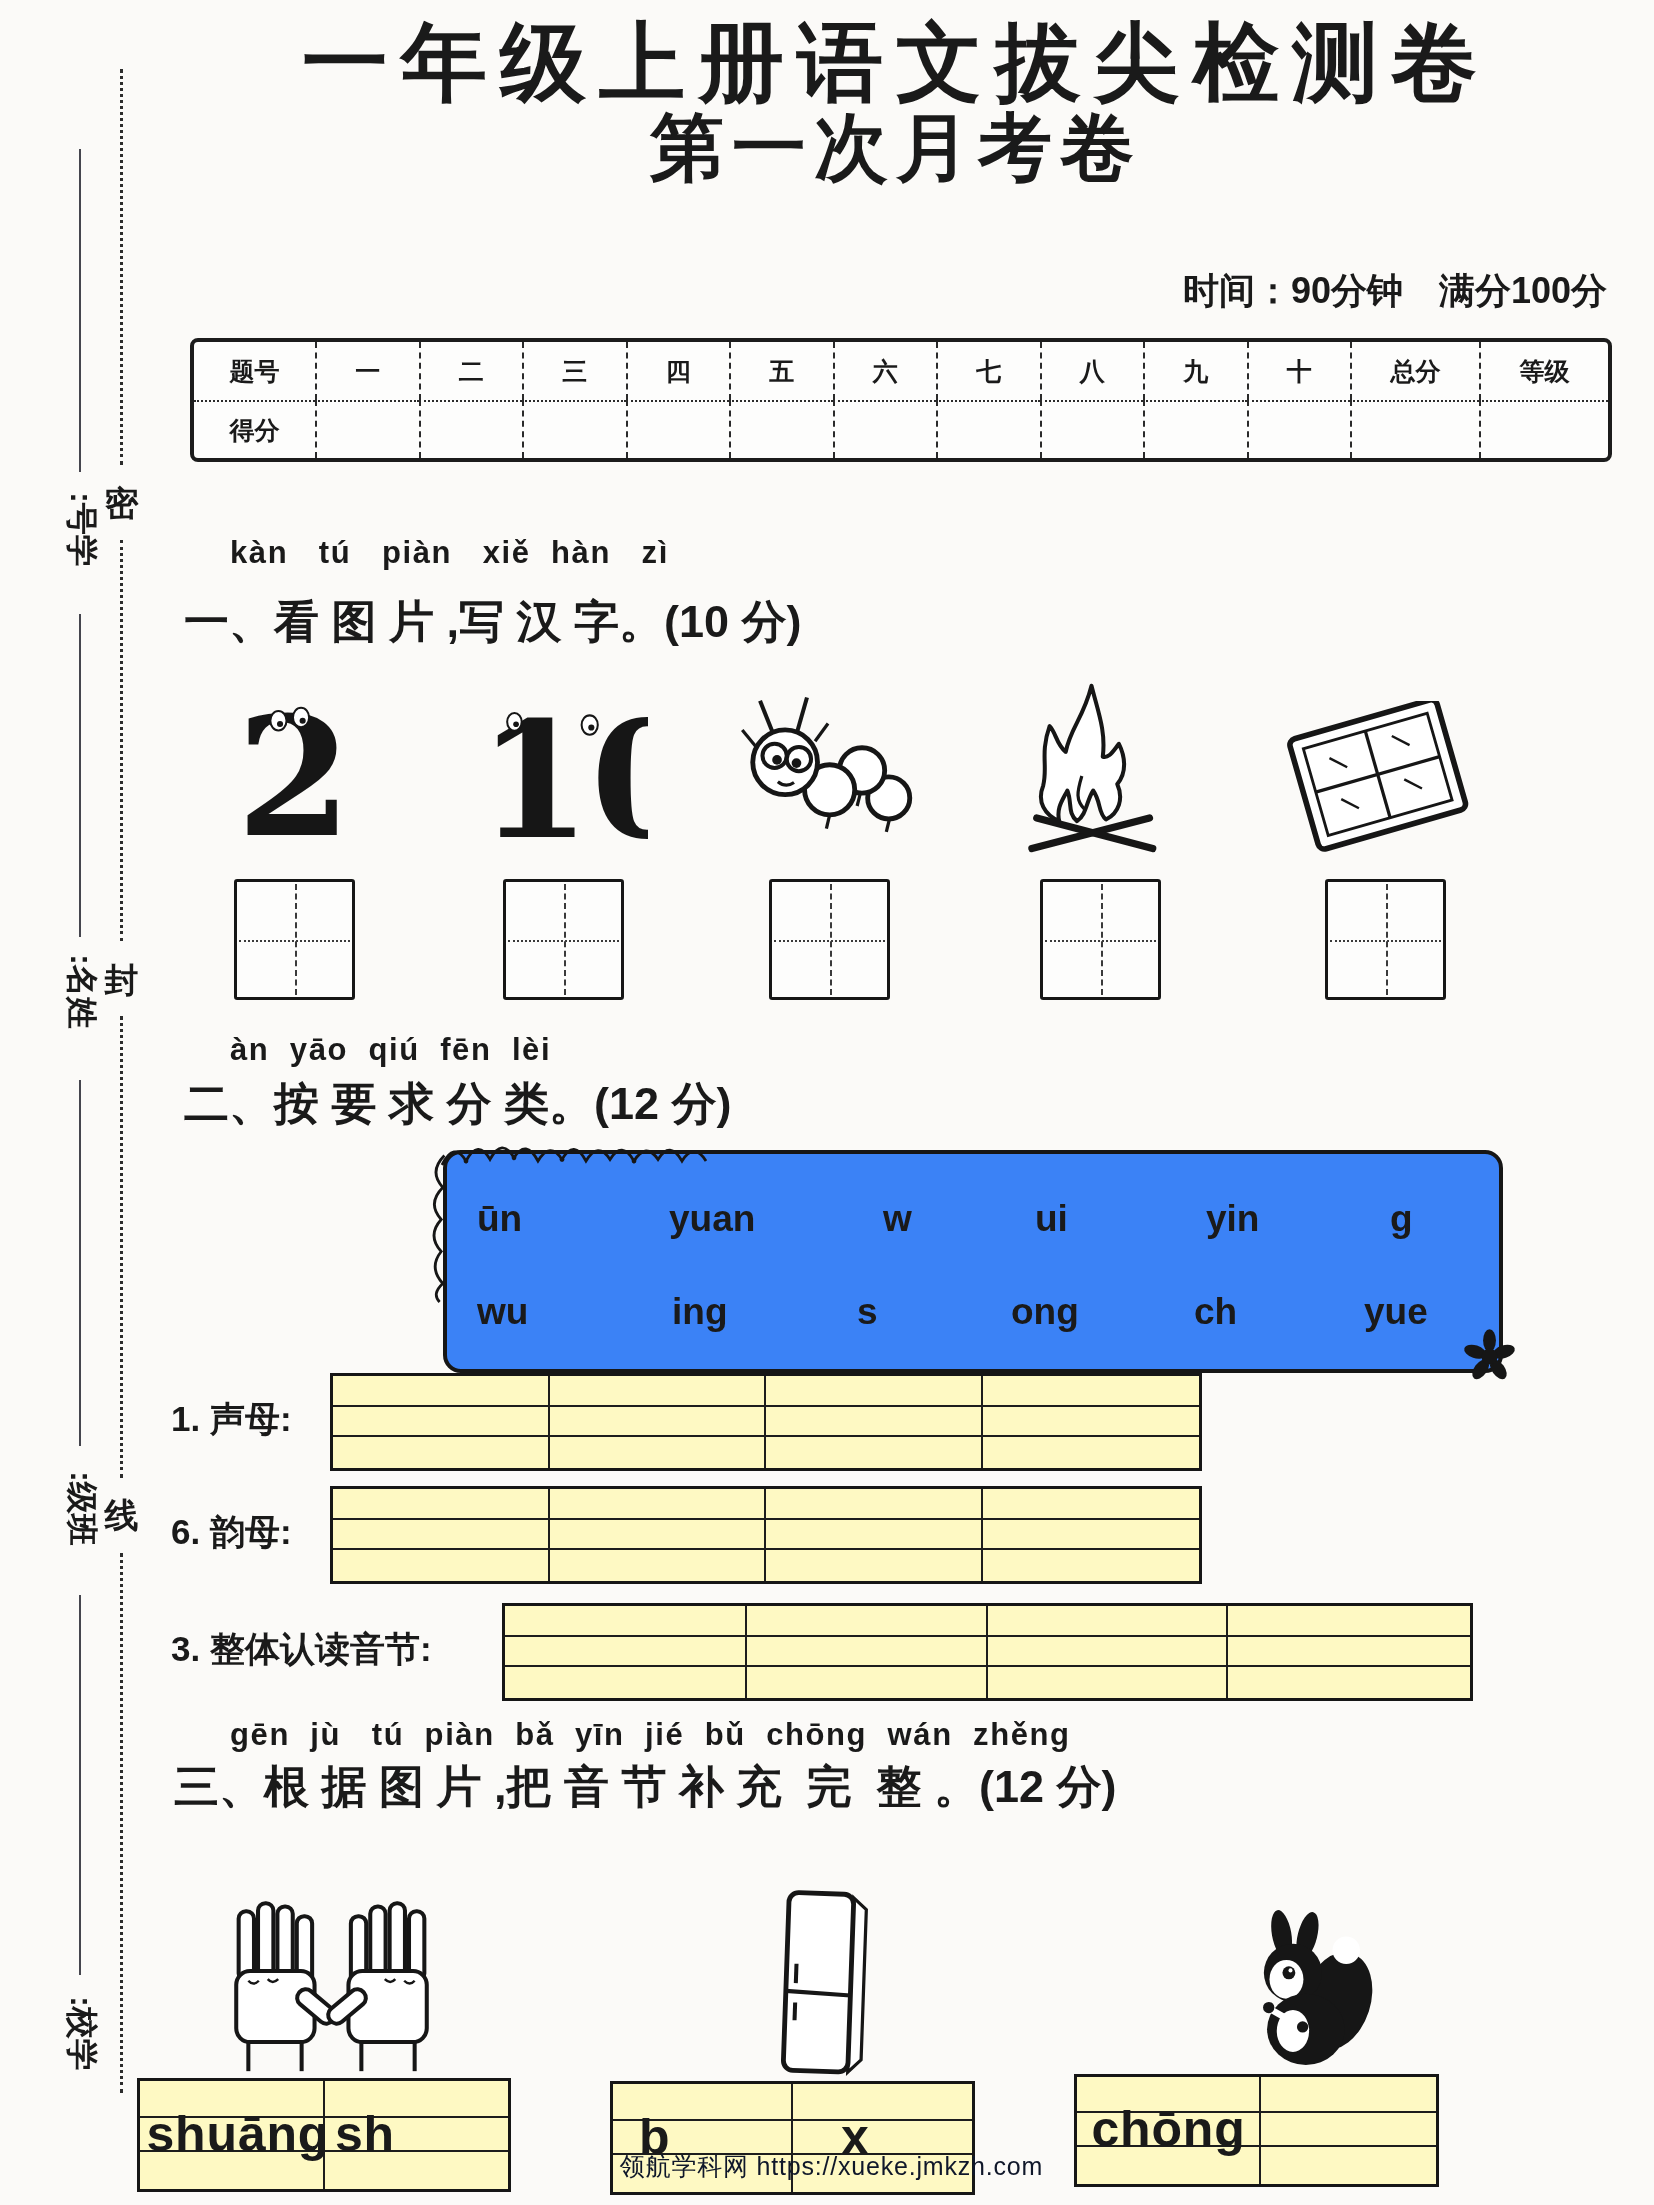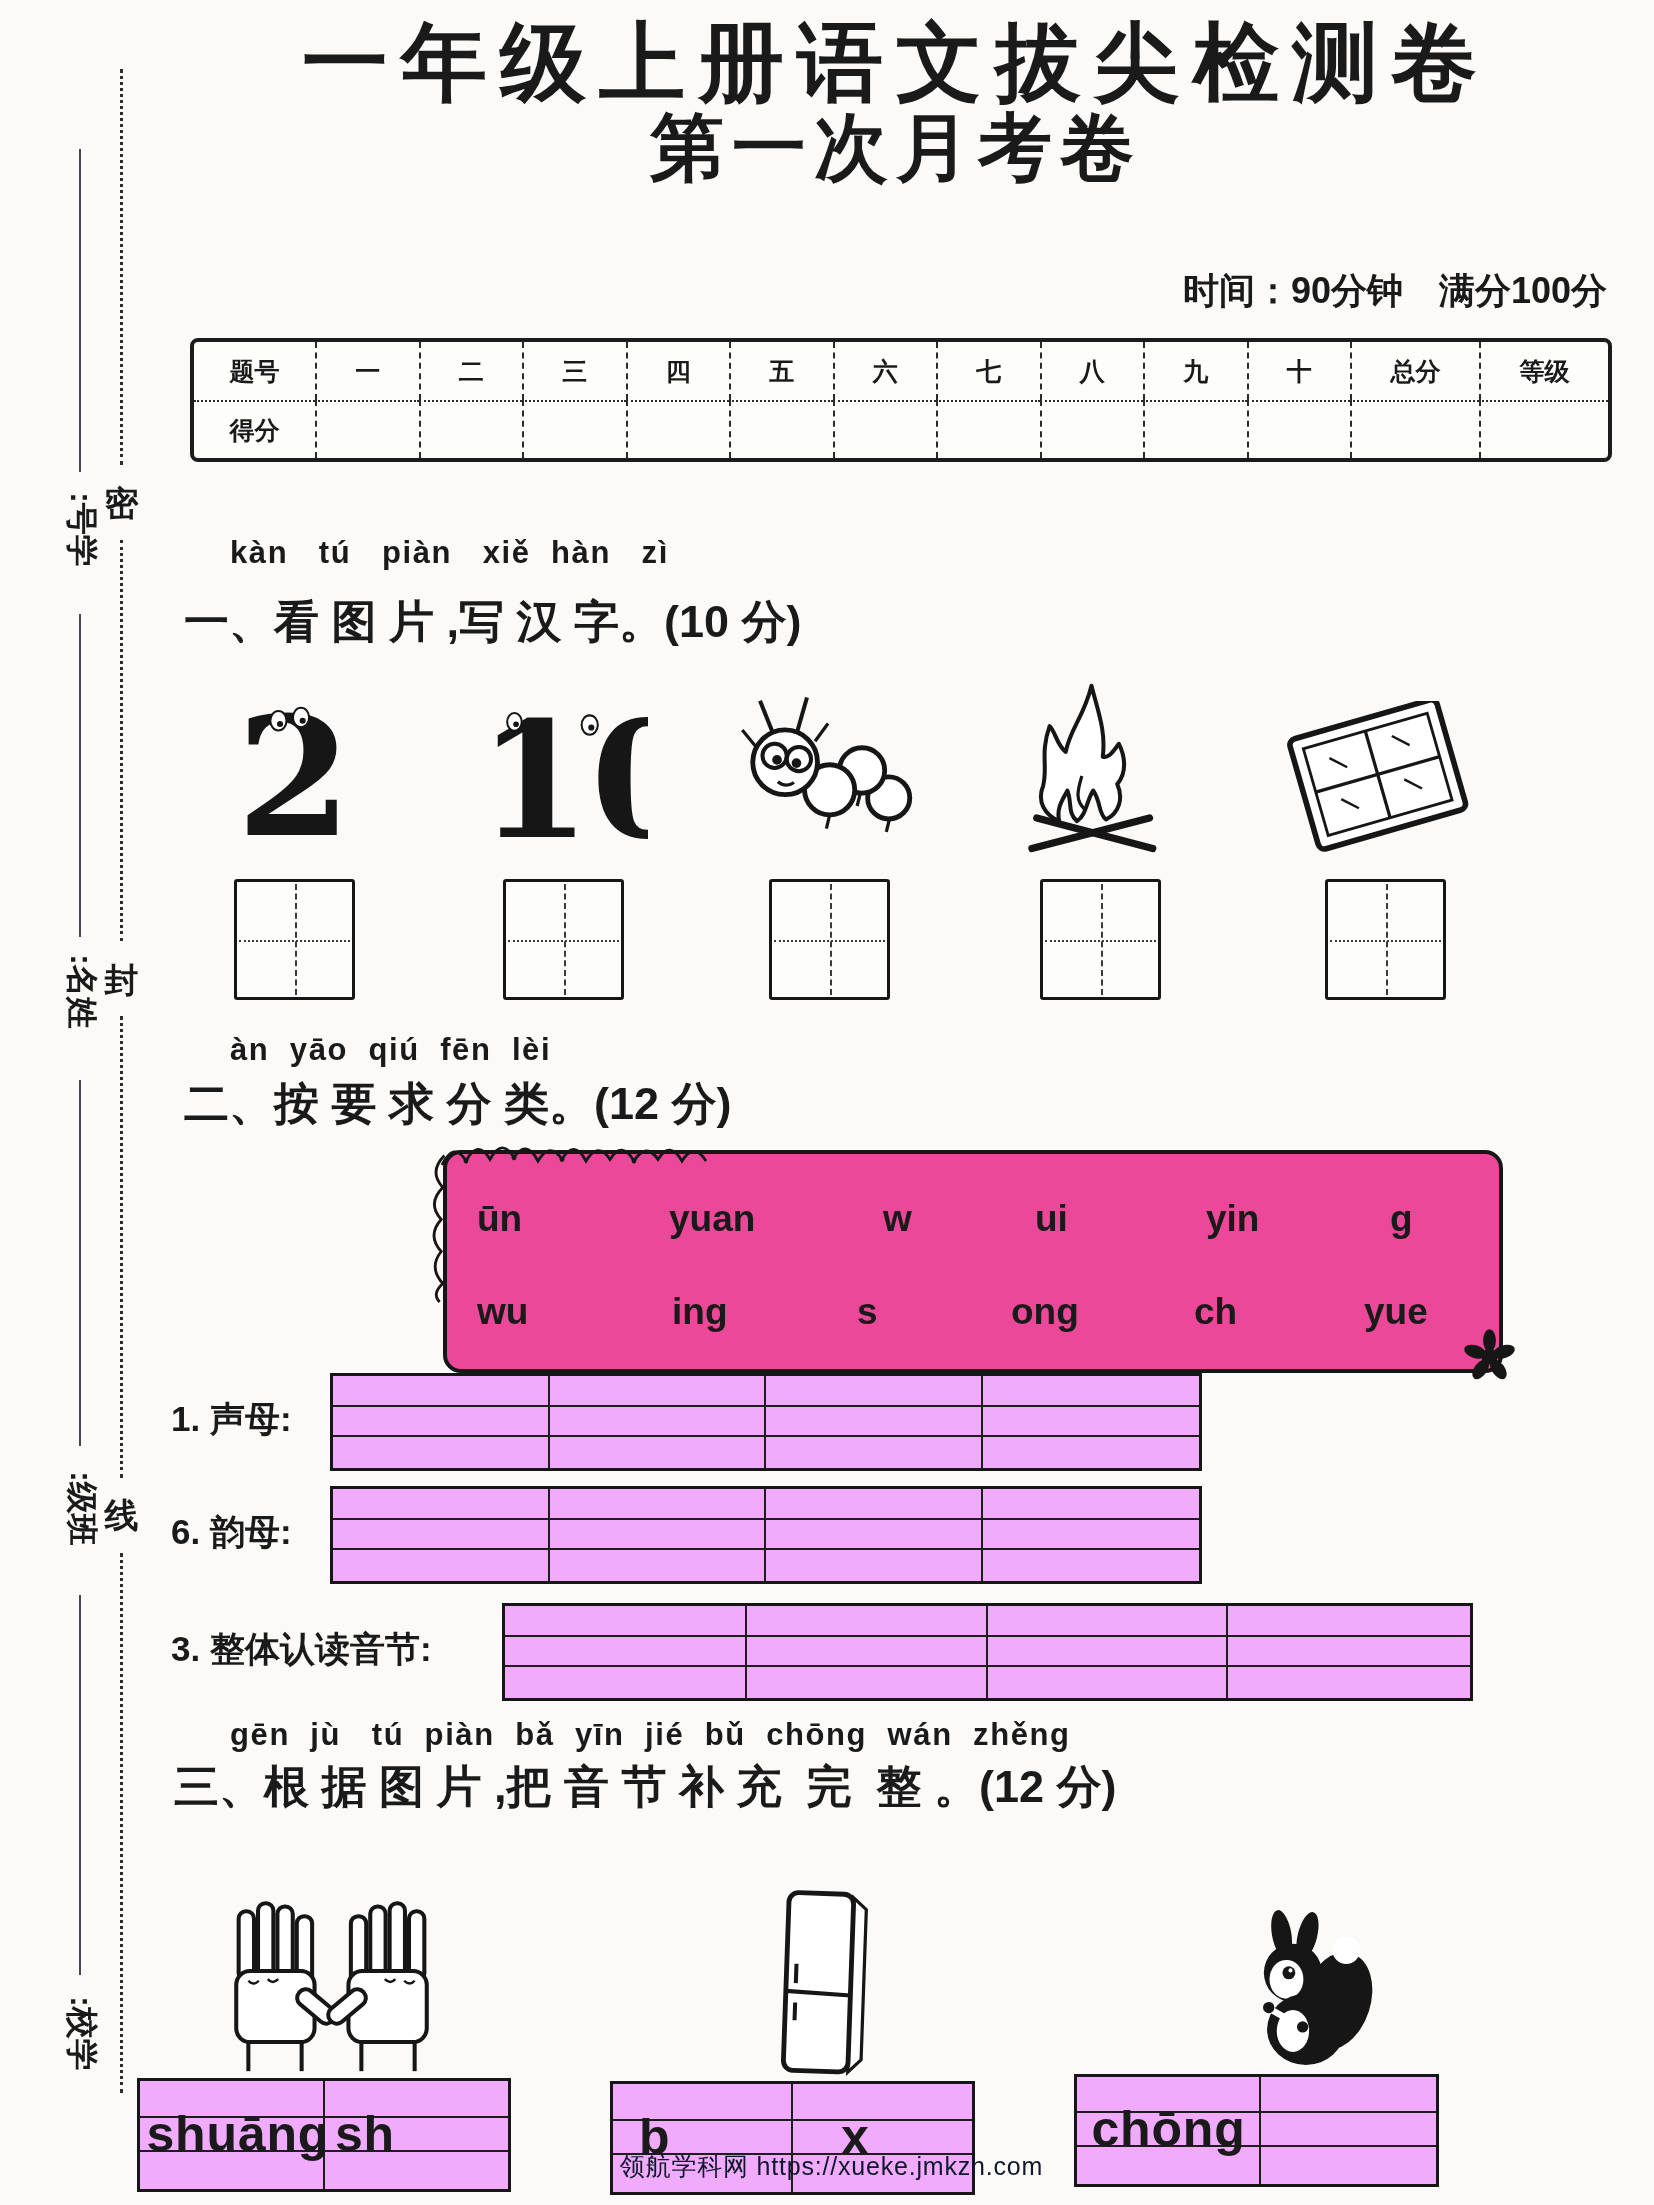--- a/index.html
+++ b/index.html
@@ -26,26 +26,26 @@
   .sealchar{left:102px;width:39px;text-align:center;font-size:34px;font-weight:600;}
   
   .pinyin{font-size:31px;font-weight:600;white-space:pre;letter-spacing:1.6px;}
   .heading{font-size:45px;font-weight:900;white-space:pre;}
   .itemlabel{font-size:35px;font-weight:900;white-space:pre;}
   
   .tzg{width:115px;height:115px;border:3.2px solid #161616;border-radius:3.2px;background:#fdfdfc;}
   .tzg .v{position:absolute;left:50%;top:2.4px;bottom:2.4px;border-left:2.4px dashed #3a3a3a;}
   .tzg .h{position:absolute;top:50%;left:2.4px;right:2.4px;border-top:2.4px dotted #3a3a3a;}
   
-  .pgrid{border:3.2px solid #161616;background:#f0abfc;}
+  .pgrid{border:3.2px solid #161616;background:#fef9c3;}
   .pgrid .hl{position:absolute;left:0;right:0;border-top:2.4px solid #1d1d1d;}
   .pgrid .vd{position:absolute;top:0;bottom:0;border-left:2.4px solid #1d1d1d;}
   .ans{position:absolute;font-size:50px;font-weight:600;line-height:1;letter-spacing:0.8px;}
   
-  .pybox{left:443px;top:1150px;width:1052px;height:215px;border:4px solid #161616;border-radius:18px;background:#ec4899;}
+  .pybox{left:443px;top:1150px;width:1052px;height:215px;border:4px solid #161616;border-radius:18px;background:#3b82f6;}
   .tok{position:absolute;font-size:37px;font-weight:600;}
   .watermark{font-size:25px;letter-spacing:0.8px;}
 </style>
 </head>
 <body>
 
 <div id="paper">
 
   <div class="abs vline" style="top:149px;height:323px;"></div>
   <div class="abs vline" style="top:614px;height:323px;"></div>

